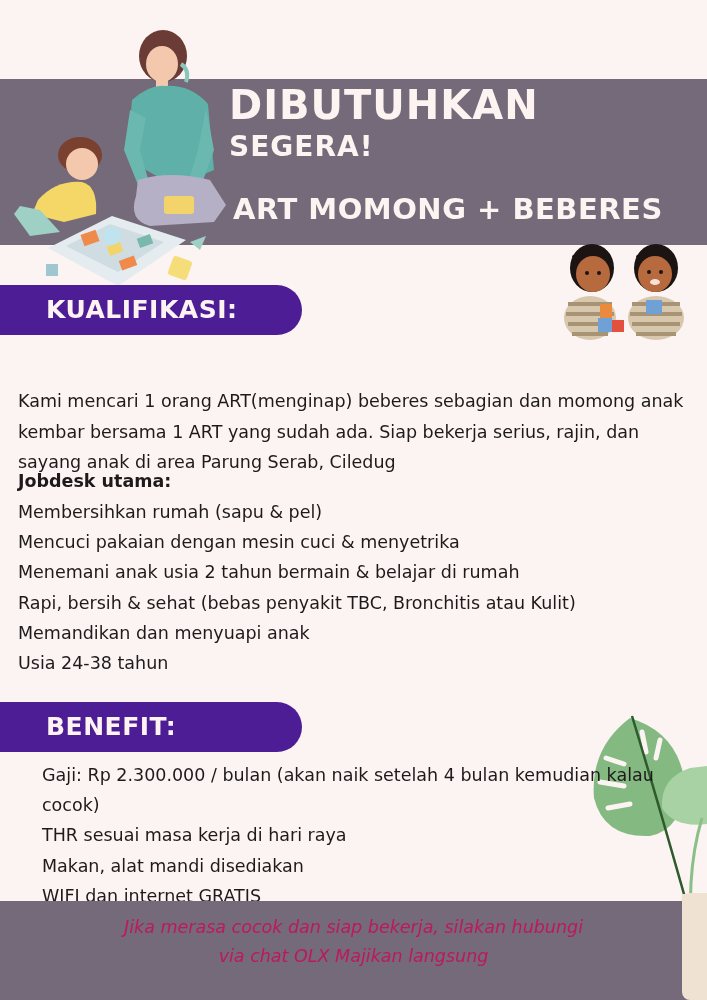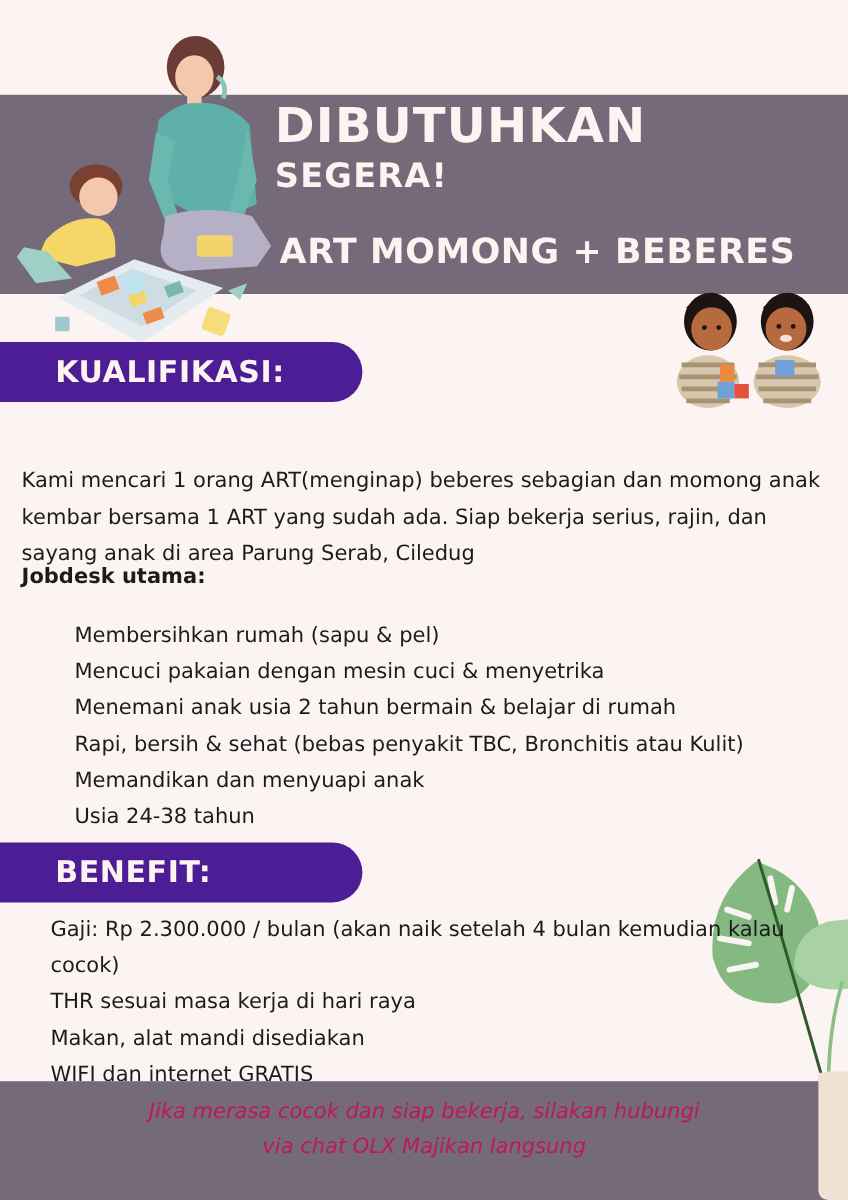--- a/index.html
+++ b/index.html
@@ -46,21 +46,21 @@
     .pill-benefit { top: 702px; }
 
     .para {
       position: absolute; left: 18px; width: 670px;
       font-size: 17.5px;
       line-height: 30.5px;
       color: #1e1a1c;
     }
     .intro { top: 342px; margin-top: 44px; }
     .jobdesk-title { position: absolute; left: 18px; top: 466px; font-size: 17.5px; font-weight: bold; line-height: 30px; }
-    .jobdesk-list { position: absolute; left: 18px; top: 515px; list-style: none; margin-left: 44px; }
+    .jobdesk-list { position: absolute; left: 18px; top: 497px; list-style: none; }
     .jobdesk-list li, .benefit-list li { font-size: 17.5px; line-height: 30.2px; white-space: nowrap; }
     .benefit-list { position: absolute; left: 18px; top: 760px; list-style: none; width: 620px; margin-left: 24px; }
     .benefit-list li.wrap { white-space: normal; }
 
     .footer-text {
       position: absolute; left: 0; width: 707px; top: 913px;
       text-align: center;
       color: #be185d;
       font-style: italic;
       font-size: 17.5px;

